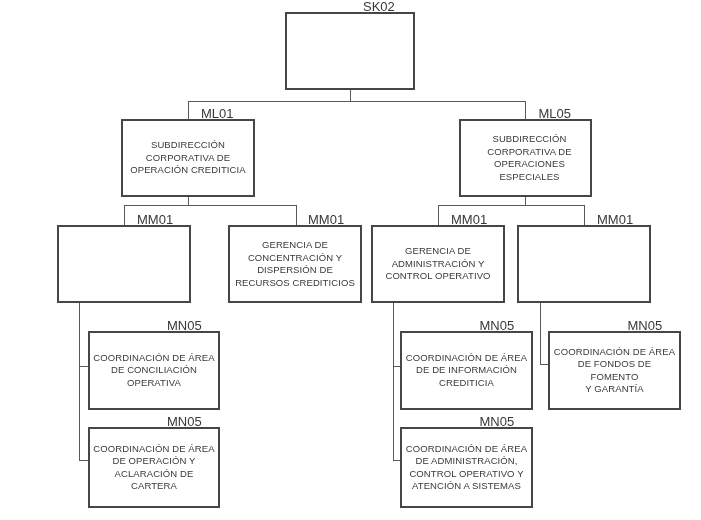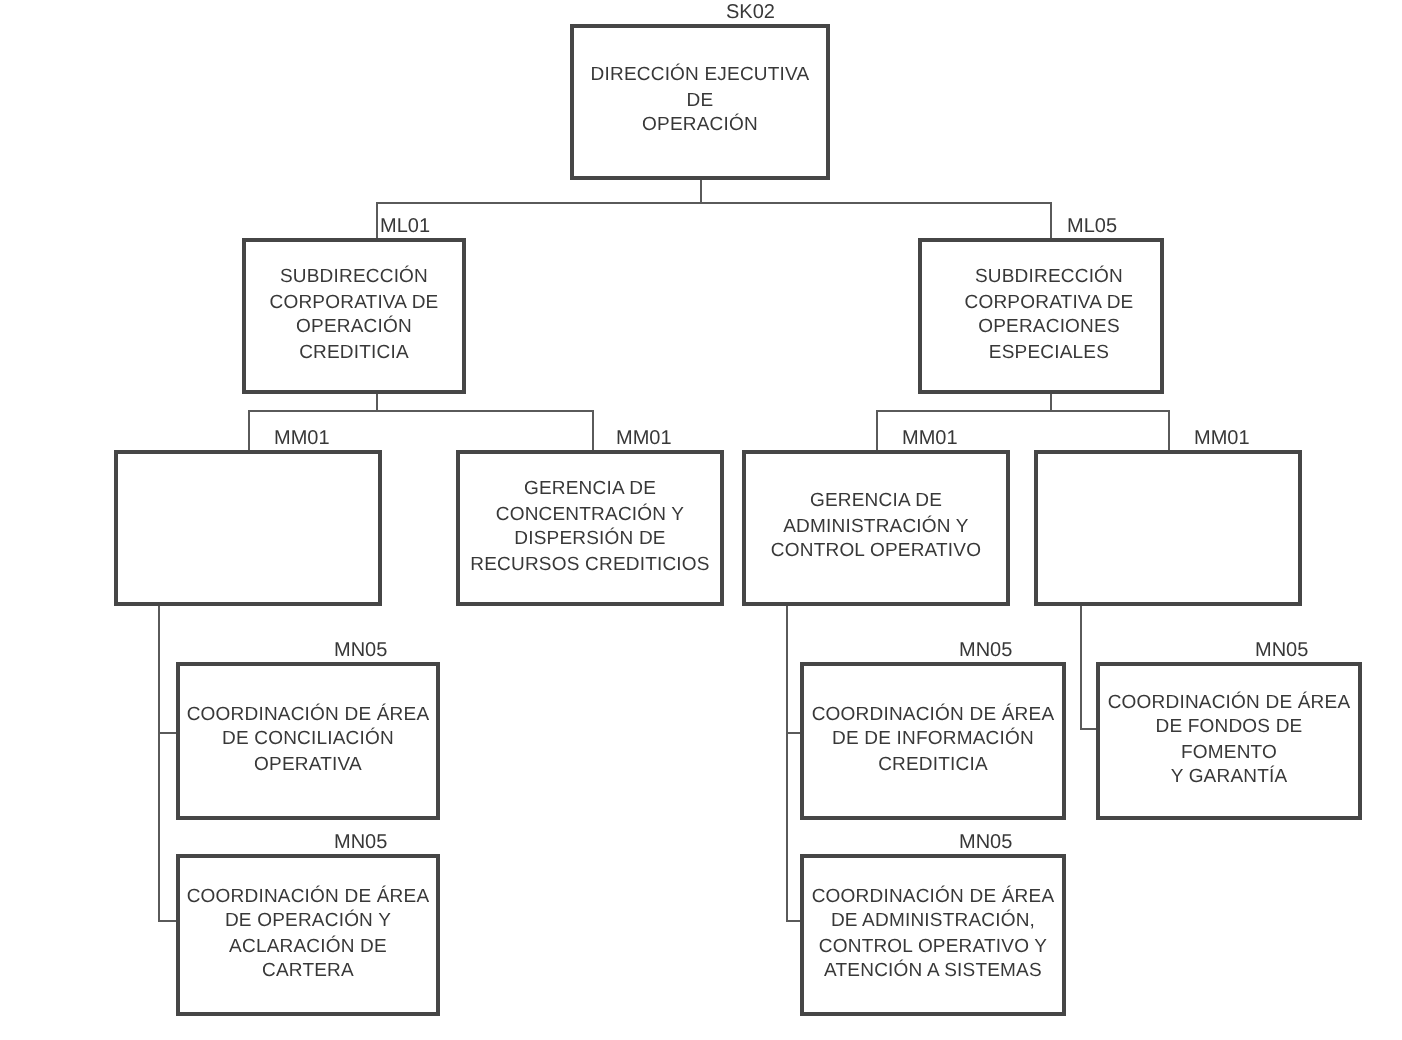--- a/index.html
+++ b/index.html
@@ -26,33 +26,33 @@
     line-height:12.5px;
     color:#383838;
     white-space:pre-line;
     letter-spacing:0.1px;
   }
   .code{
     position:absolute;
     top:-13px;
     left:50%;
     margin-left:13px;
-    font-size:10px;
+    font-size:13px;
     line-height:11px;
     color:#383838;
     white-space:nowrap;
   }
   .line{
     position:absolute;
     background:#5a5a5a;
   }
   
   .n0{left:285px;top:12px;width:130px;height:78px;}
-  .n1{left:121px;top:119px;width:112px;height:78px;}
-  .n2{left:459px;top:119px;width:123px;height:78px;padding-left:11px;}
+  .n1{left:121px;top:119px;width:134px;height:78px;}
+  .n2{left:459px;top:119px;width:133px;height:78px;padding-left:11px;}
   .n3{left:57px;top:225px;width:134px;height:78px;}
   .n4{left:228px;top:225px;width:134px;height:78px;}
   .n5{left:371px;top:225px;width:134px;height:78px;}
   .n6{left:517px;top:225px;width:134px;height:78px;}
   .n7{left:88px;top:331px;width:132px;height:79px;}
   .n8{left:88px;top:427px;width:132px;height:81px;}
   .n9{left:400px;top:331px;width:133px;height:79px;}
   .n10{left:400px;top:427px;width:133px;height:81px;}
   .n11{left:548px;top:331px;width:133px;height:79px;}
   
@@ -98,22 +98,20 @@
   <div class="line c14"></div>
   <div class="line c15"></div>
   <div class="line c16"></div>
   <div class="line c17"></div>
   <div class="line c18"></div>
   <div class="line c19"></div>
   <div class="line c20"></div>
 
   <div class="node n0">
     <span class="code">SK02</span>
-    <span class="title">DIRECCIÓN EJECUTIVA DE
-OPERACIÓN</span>
   </div>
 
   <div class="node n1">
     <span class="code">ML01</span>
     <span class="title">SUBDIRECCIÓN
 CORPORATIVA DE
 OPERACIÓN CREDITICIA</span>
   </div>
 
   <div class="node n2">

